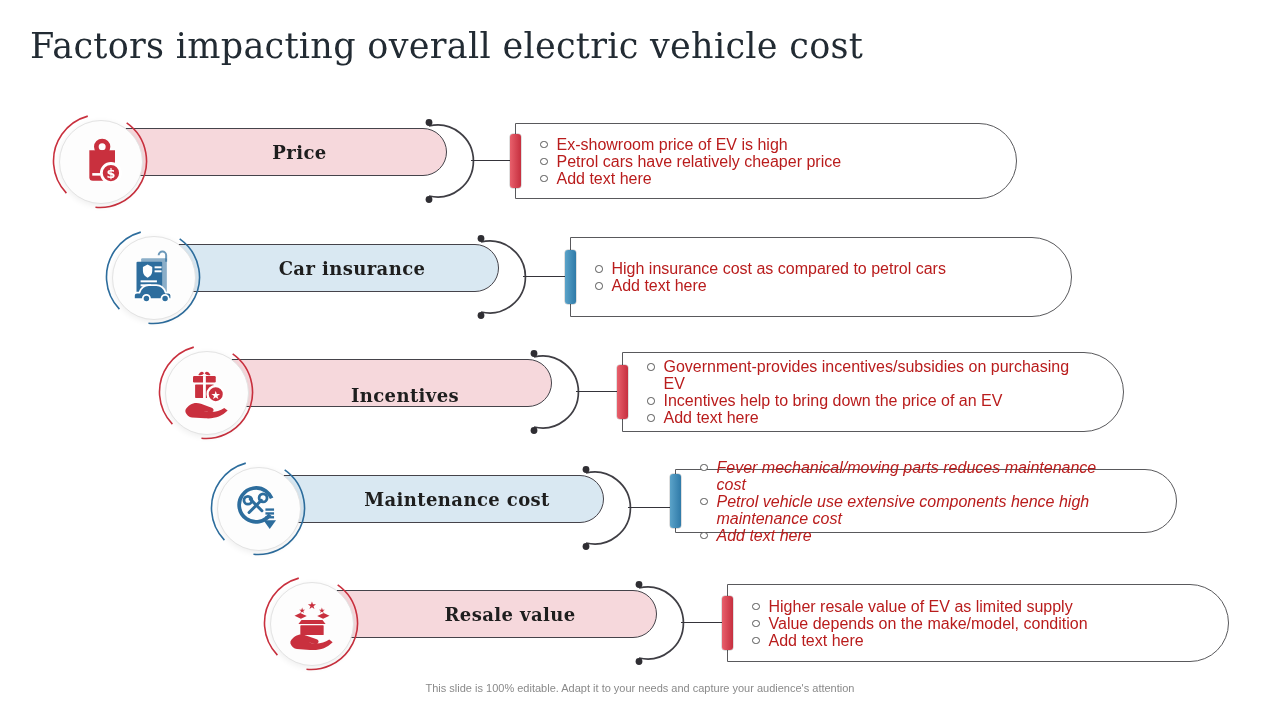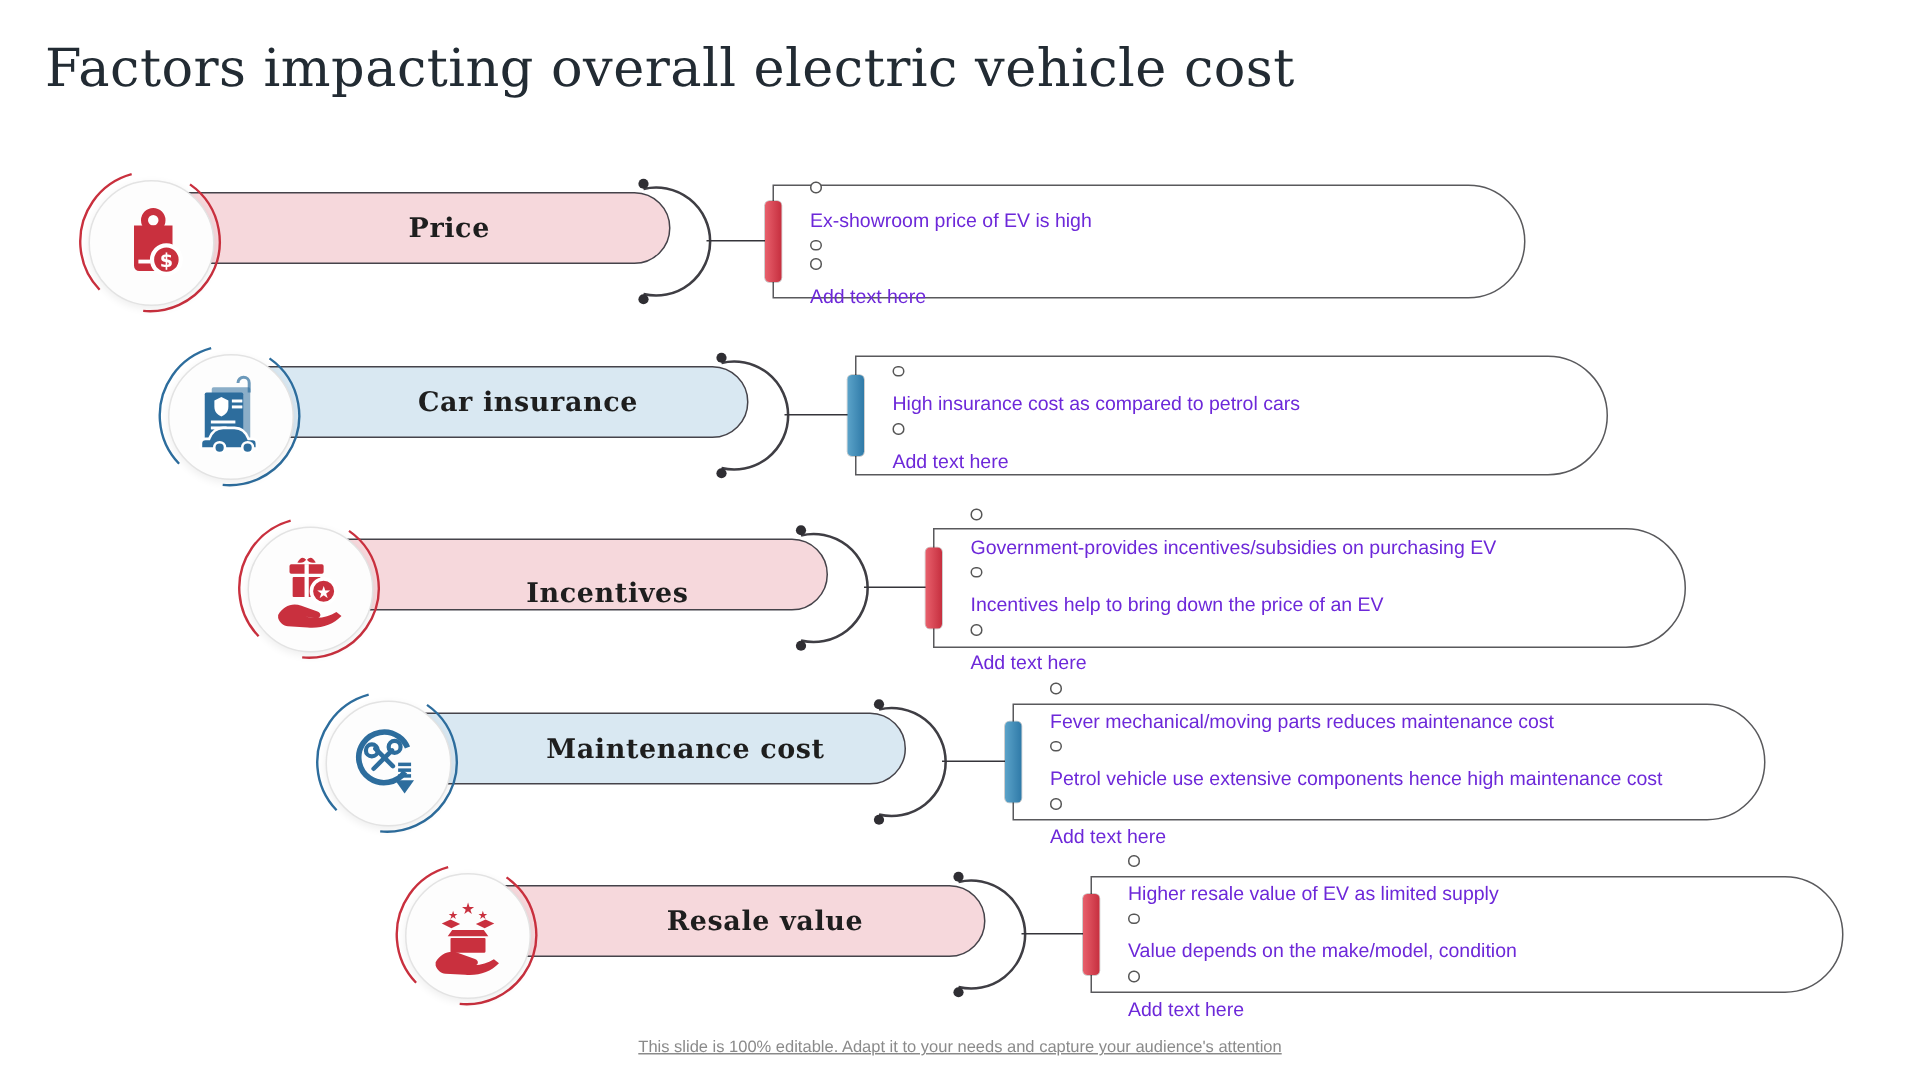--- a/index.html
+++ b/index.html
@@ -10,22 +10,22 @@
   .title{
     position:absolute;left:30px;top:26px;margin:0;
     font-family:"DejaVu Serif","Liberation Serif",serif;
     font-weight:400;font-size:35px;color:#222b33;letter-spacing:.3px;white-space:nowrap;
   }
   .subtitle{
     position:absolute;left:30px;top:79px;margin:0;
     font-size:12.4px;color:#333;letter-spacing:.1px;white-space:nowrap;
   }
   .footer{
-    position:absolute;left:0;right:0;bottom:12px;margin:4px;text-align:center;
-    font-size:11px;color:#8a8a8a;text-decoration:underline;
+    position:absolute;left:0;right:0;bottom:12px;margin:14px;text-align:center;
+    font-size:11px;color:#8a8a8a;
   }
   .row{position:absolute;left:0;top:0;width:100%;height:0;}
   .theme-red { --accent:var(--red-accent,#c9303e);  --fill:var(--red-fill,#f6d8dc);  --bar1:#e8606c;--bar2:#c62f3f;}
   .theme-blue{ --accent:var(--blue-accent,#2d6d9d); --fill:var(--blue-fill,#d9e8f2); --bar1:#5ba3c9;--bar2:#2f7aa8;}
 
   .pill{
     position:absolute;height:48px;border-radius:34px;
     background:var(--fill);border:1.7px solid #45434a;
     display:flex;align-items:center;justify-content:center;z-index:2;box-sizing:border-box;
   }
@@ -48,21 +48,21 @@
     border-radius:0 40px 40px 0;box-sizing:border-box;z-index:2;
     display:flex;align-items:center;
   }
   .bar{
     position:absolute;left:-6px;top:50%;transform:translateY(-50%);
     width:11px;height:54px;border-radius:3px;
     background:linear-gradient(90deg,var(--bar1),var(--bar2));
     box-shadow:0 0 0 .5px rgba(0,0,0,.25);
   }
   .bullets{list-style:none;margin:0;padding:0 46px 0 24px;width:100%;box-sizing:border-box;}
-  .bullets li{display:flex;gap:9px;line-height:17px;font-size:13px;color:#6d28d9;flex-direction:column;}
+  .bullets li{display:flex;gap:9px;line-height:17px;font-size:16px;color:#b91c1c;}
   .marker{
     flex:0 0 auto;width:5.5px;height:5.5px;border:1.2px solid #565656;border-radius:50%;
     margin-top:5px;background:#fff;
   }
 </style>
 </head>
 <body>
 
 <div id="slide">
   <h1 class="title">Factors impacting overall electric vehicle cost</h1>
@@ -93,20 +93,21 @@
     <div class="connector" style="left: 471px; top: 160px; width: 46px;"></div>
     <div class="textbox" style="left: 515px; top: 123px; width: 502px; height: 76px;">
       <div class="bar"></div>
       <ul class="bullets">
             <li>
               <span class="marker"></span>
               <span>Ex-showroom price of EV is high</span>
             </li>
             <li>
               <span class="marker"></span>
+              <span>Petrol cars have relatively cheaper price</span>
             </li>
             <li>
               <span class="marker"></span>
               <span>Add text here</span>
             </li>
           </ul>
     </div>
   </div>
       <div class="row theme-blue">
     <div class="pill" style="left: 153px; top: 244px; width: 346px;">
@@ -226,21 +227,21 @@
               </g>
             </svg>
           </div>
     </div>
     <svg class="bracket" viewBox="0 0 70 110" width="70" height="110" style="left: 568px; top: 453px;">
       <path d="M18 20 A36 36 0 1 1 18 90" fill="none" stroke="#3f3e44" stroke-width="1.7"></path>
       <circle cx="18" cy="16.5" r="3.4" fill="#2f2e33"></circle>
       <circle cx="18" cy="93.5" r="3.4" fill="#2f2e33"></circle>
     </svg>
     <div class="connector" style="left: 628px; top: 507px; width: 49px;"></div>
-    <div class="textbox" style="left: 675px; top: 469px; width: 502px; height: 78px;">
+    <div class="textbox" style="left: 675px; top: 469px; width: 502px; height: 64px; font-style: italic;">
       <div class="bar"></div>
       <ul class="bullets">
             <li>
               <span class="marker"></span>
               <span>Fever mechanical/moving parts reduces maintenance cost</span>
             </li>
             <li>
               <span class="marker"></span>
               <span>Petrol vehicle use extensive components hence high maintenance cost</span>
             </li>

